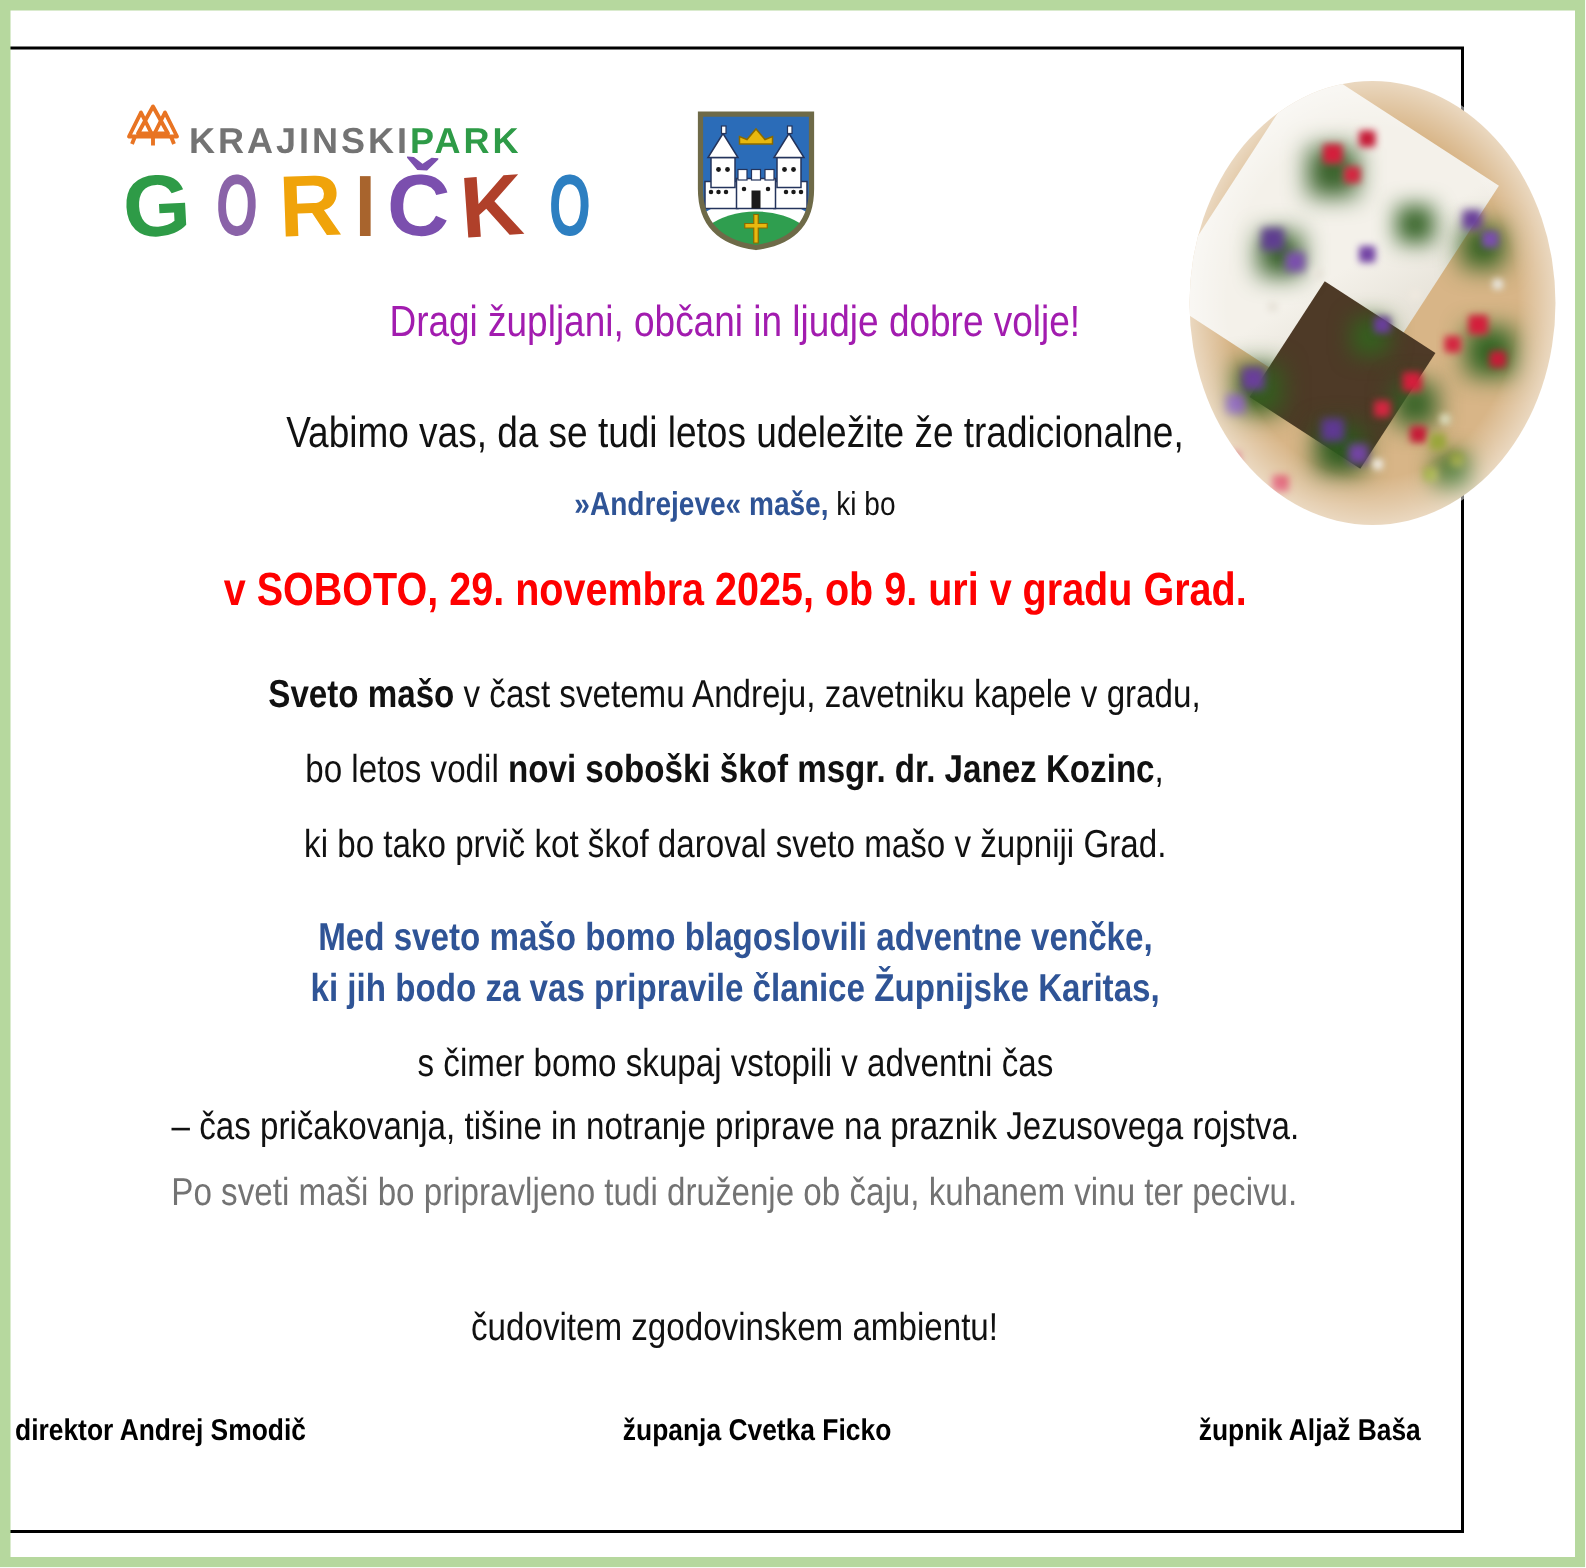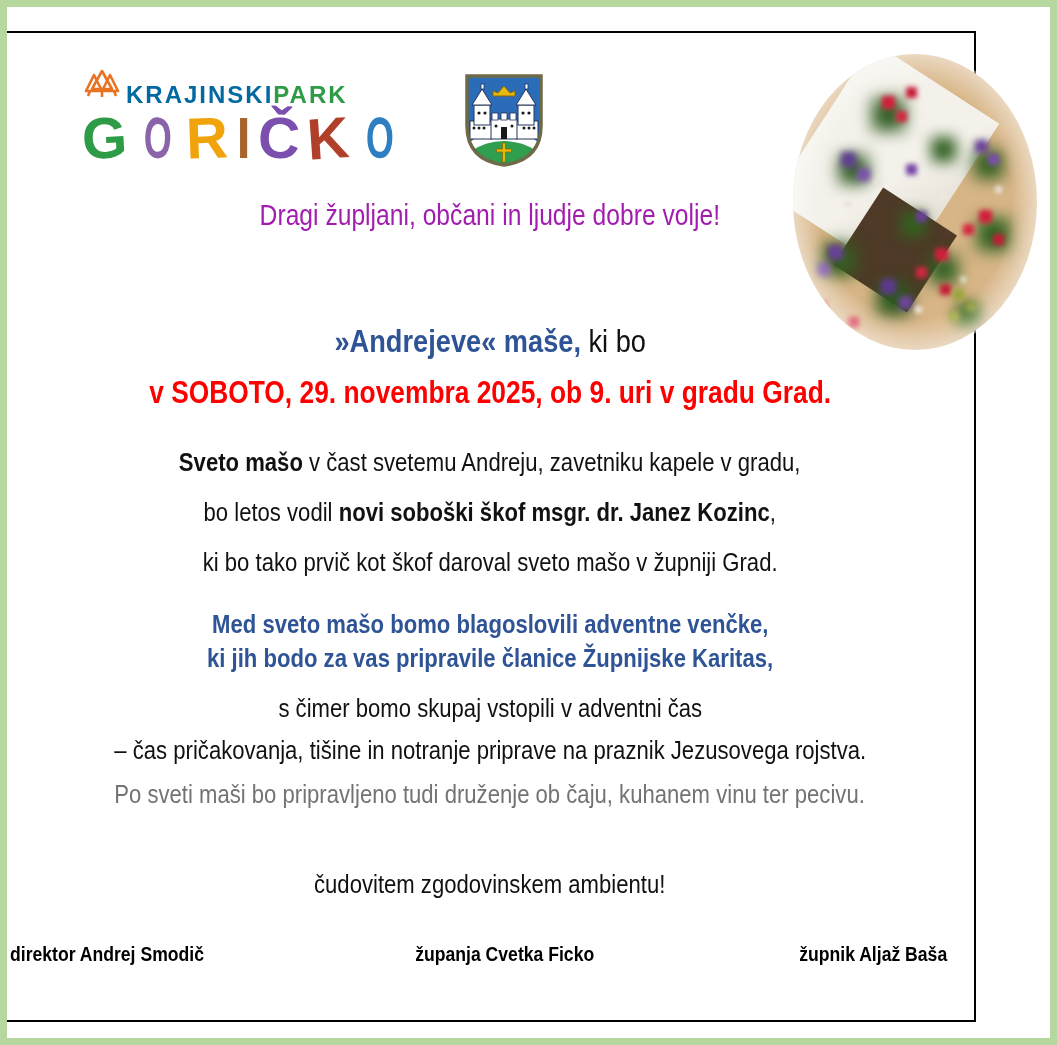--- a/index.html
+++ b/index.html
@@ -5,21 +5,21 @@
   html,body{margin:0;padding:0;background:#fff;}
   .viewport{position:relative;width:1057px;height:1045px;background:#fff;overflow:hidden;
             font-family:"Liberation Sans",sans-serif;}
   .frame{position:absolute;inset:0;border:7px solid #b6d89e;box-sizing:border-box;pointer-events:none;}
   .page{position:absolute;left:4px;top:31px;width:972px;height:991px;border:2px solid #000;
         background:#fff;box-sizing:border-box;}
 
   
   .logo{position:absolute;left:74px;top:34px;width:250px;height:140px;}
   .logo-top{position:absolute;left:46px;top:14px;white-space:nowrap;font-size:24px;font-weight:700;letter-spacing:2px;}
-  .logo-top .orange{color:#0369a1;}
+  .logo-top .orange{color:#737373;}
   .logo-top .green{color:#2e9b47;}
   .tree-svg{position:absolute;left:0;top:0;}
   .goricko{position:absolute;left:2px;top:42px;white-space:nowrap;font-size:58px;font-weight:700;letter-spacing:7px;line-height:1;}
   .goricko span{display:inline-block;}
   .lc0{color:#2e9b47;transform:rotate(-3deg);}
   .lc1{color:#8a63a8;transform:scaleX(.62) rotate(4deg);}
   .lc2{color:#f0a30a;transform:rotate(-2deg);}
   .lc3{color:#a8642d;transform:scaleX(.85);}
   .lc4{color:#7b4fae;transform:rotate(3deg);}
   .lc5{color:#b0402a;transform:rotate(-4deg);}
@@ -50,21 +50,21 @@
     125px 255px 4px 3px #efe9df,55px 150px 4px 3px #e8e4da,170px 225px 4px 3px #d9d9b8;}
   .yellows{box-shadow:165px 240px 5px 5px #9aa63c,178px 252px 5px 4px #8f9c33,160px 262px 5px 4px #a3b044;}
   .vignette{position:absolute;inset:-2px;border-radius:50%;
     background:radial-gradient(ellipse at 50% 50%,rgba(255,255,255,0) 55%,rgba(255,255,255,.55) 72%,#fff 88%);}
 
   
   .line{position:absolute;left:0;width:100%;margin:0;text-align:center;white-space:nowrap;}
   .sc{display:inline-block;transform:scaleX(.85);transform-origin:50% 50%;white-space:nowrap;}
   .l-greeting{top:166px;font-size:29px;color:#a21caf;}
   .l-intro{top:240px;font-size:29px;color:#111;}
-  .l-event{top:290px;font-size:32px;color:#111;text-align:center;}
+  .l-event{top:290px;font-size:22px;color:#111;text-align:center;}
   .l-event b{color:#2f5496;}
   .l-date{top:342px;font-size:31px;font-weight:700;color:#fe0000;}
   .l-body{font-size:26px;color:#111;text-align:center;}
   .l-b1{top:414px;} .l-b2{top:464px;} .l-b3{top:514px;}
   .l-b4{top:560px;margin-top:16px;} .l-b5{top:610px;} .l-b6{top:660px;}
   .l-b7{top:702px;} .l-b8{top:746px;} .l-b9{top:790px;} .l-b10{top:836px;}
   .blue-bold{color:#2f5496;font-weight:700;}
   .blue-reg{color:#737373;}
 
   
@@ -154,20 +154,21 @@
         <div class="blob purples"></div>
         <div class="blob reds"></div>
         <div class="blob whites"></div>
         <div class="blob yellows"></div>
       </div>
       <div class="vignette"></div>
     </div>
 
     <p class="line l-greeting"><span class="sc">Dragi župljani, občani in ljudje dobre volje!</span></p>
 
+    <p class="line l-intro"><span class="sc">Vabimo vas, da se tudi letos udeležite že tradicionalne,</span></p>
 
     <p class="line l-event"><span class="sc"><b>»Andrejeve« maše,</b><span> ki bo</span></span></p>
 
     <p class="line l-date"><span class="sc">v SOBOTO, 29. novembra 2025, ob 9. uri v gradu Grad.</span></p>
 
     <p class="line l-body l-b1"><span class="sc"><b>Sveto mašo</b><span> v čast svetemu Andreju, zavetniku kapele v gradu,</span></span></p>
 
     <p class="line l-body l-b2"><span class="sc"><span>bo letos vodil </span><b>novi soboški škof msgr. dr. Janez Kozinc</b><span>,</span></span></p>
 
     <p class="line l-body l-b3"><span class="sc">ki bo tako prvič kot škof daroval sveto mašo v župniji Grad.</span></p>

